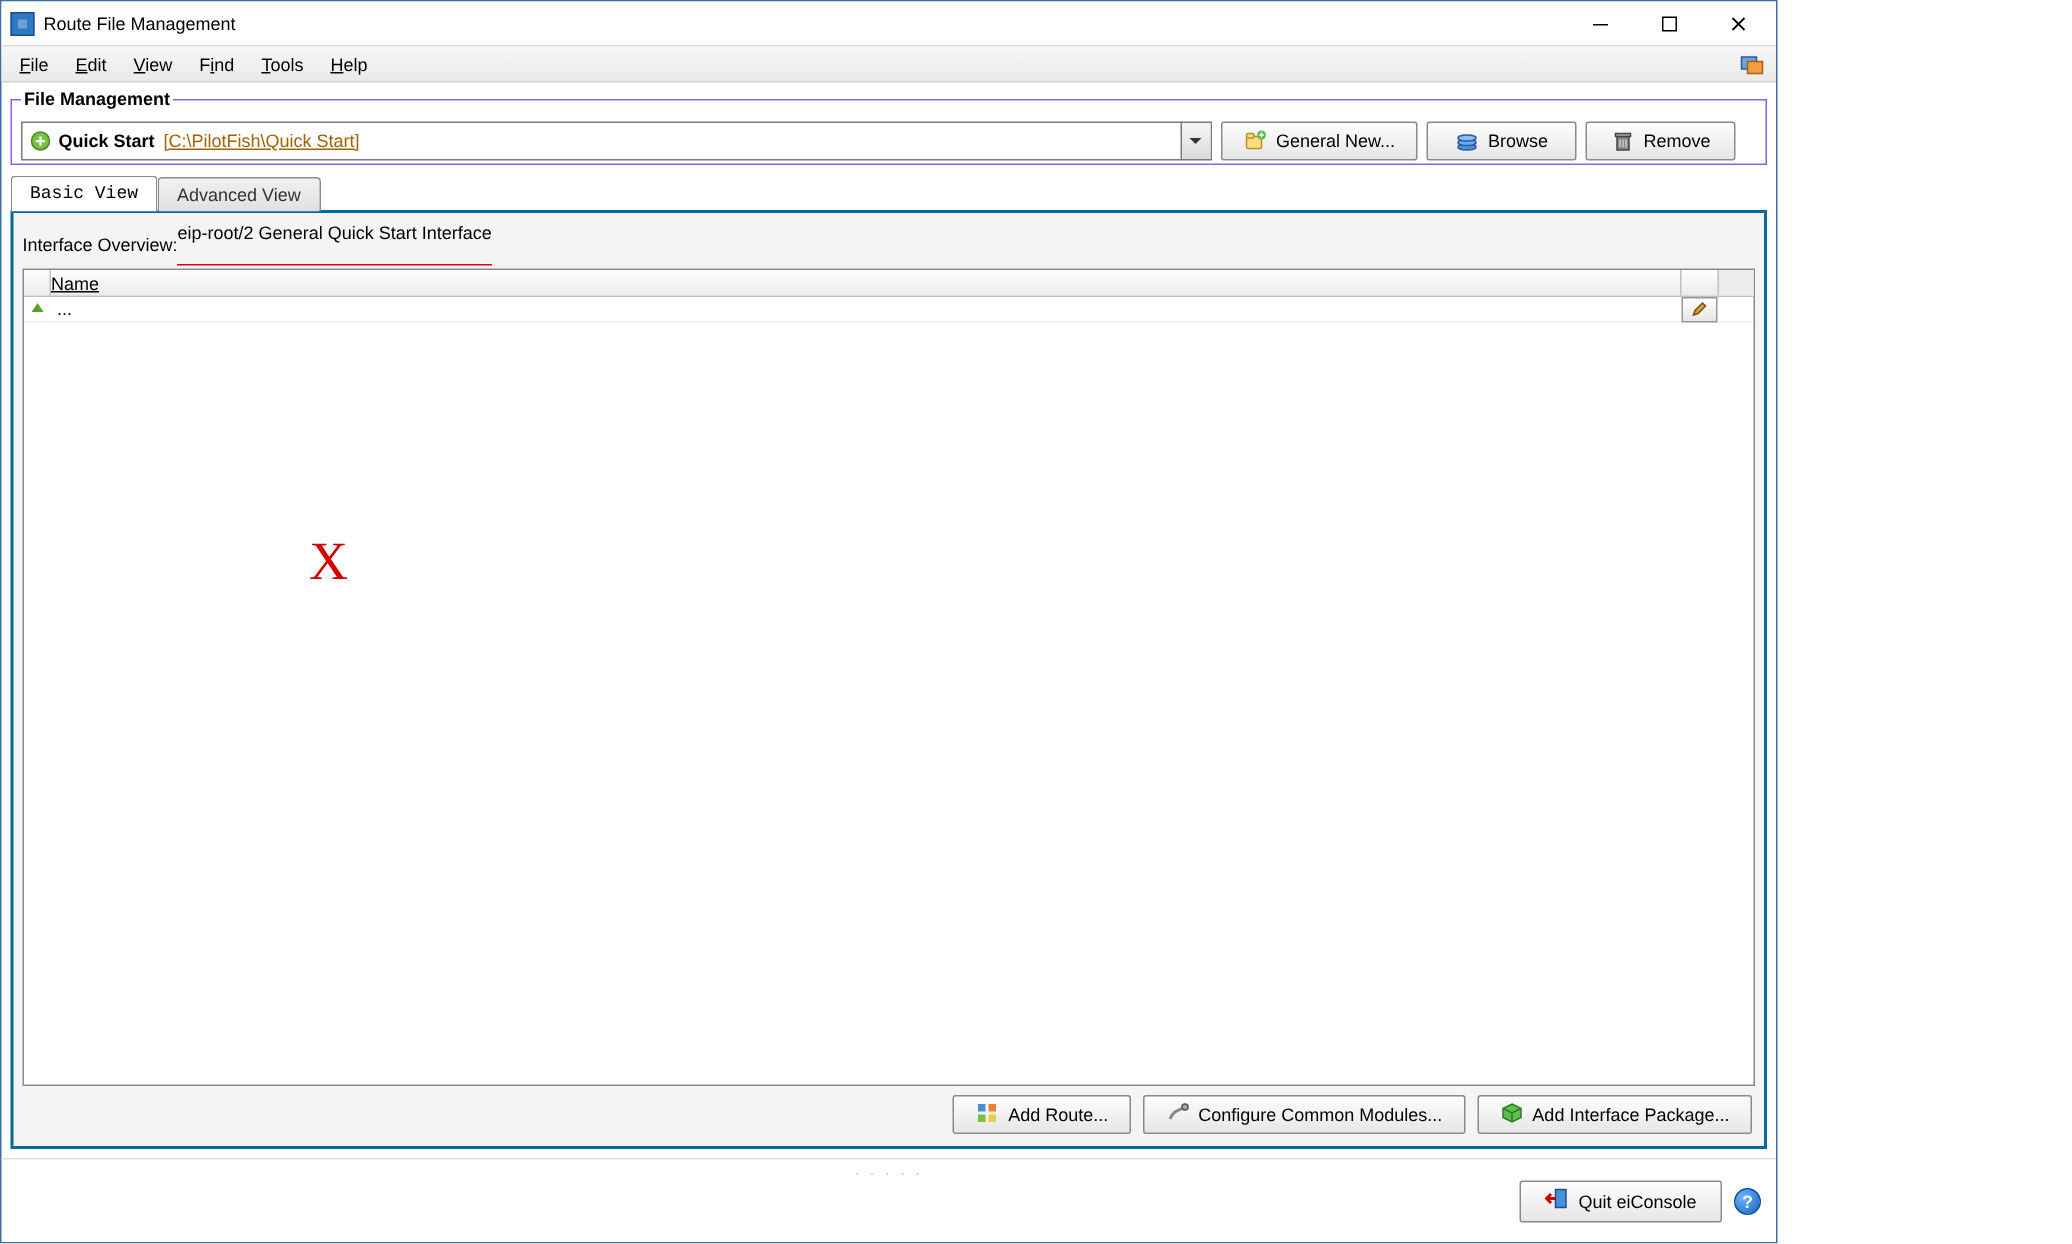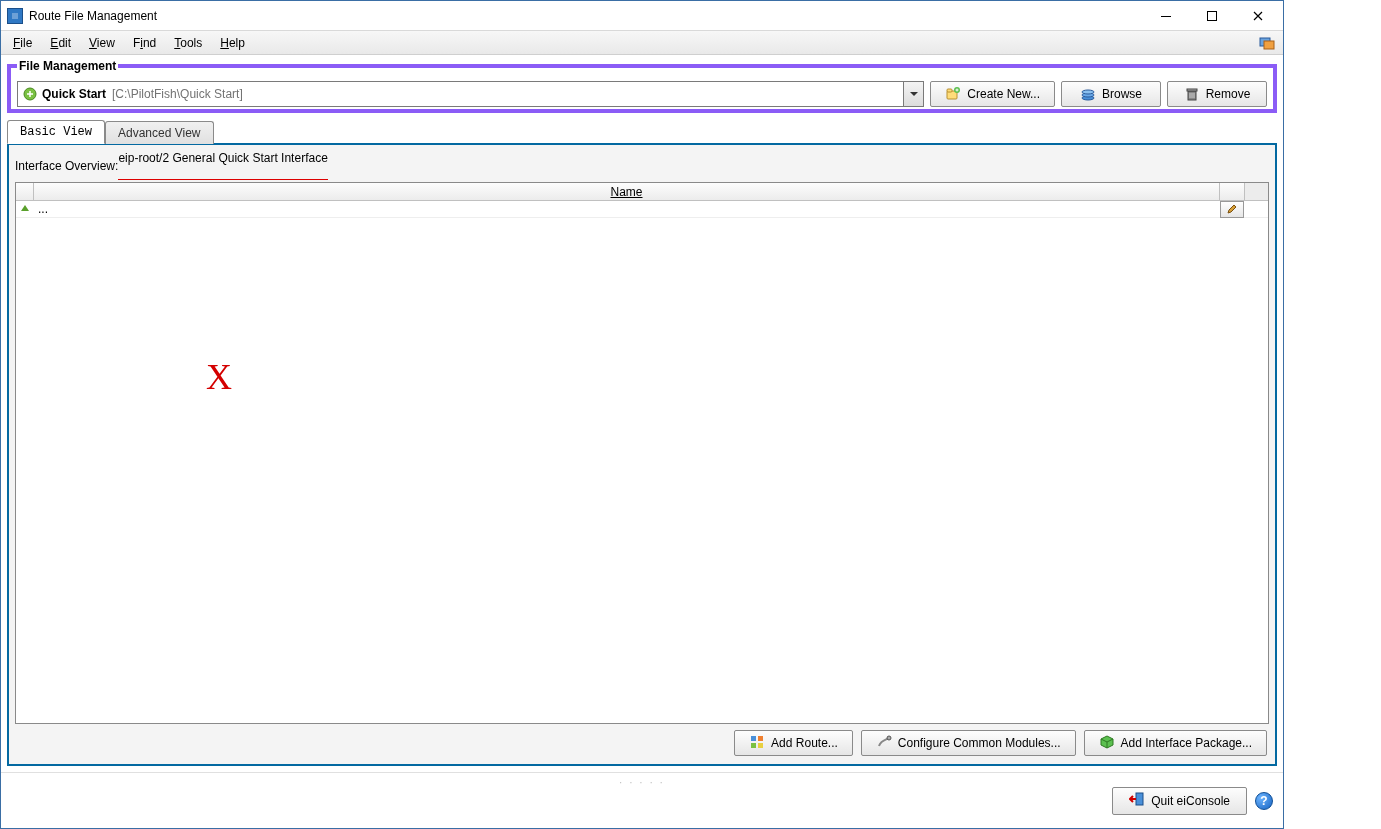--- a/index.html
+++ b/index.html
@@ -6,21 +6,21 @@
   html, body {
     margin: 0; padding: 0;
     width: 1381px; height: 829px;
     font-family: Tahoma, "Segoe UI", Arial, sans-serif;
     font-size: 12px;
     background: #fff;
     color: #000;
     overflow: hidden;
   }
   .window {
-    width: 1284px; height: 829px;
+    width: 1185px; height: 829px;
     border: 1px solid #3a6ea5;
     display: flex; flex-direction: column;
     background: #fff;
   }
 
   
   .titlebar {
     height: 30px;
     background: #fff;
     display: flex; align-items: center;
@@ -60,22 +60,22 @@
   }
   .menubar .mnemonic { text-decoration: underline; }
   .menubar-icon {
     margin-left:auto; margin-right:4px;
     width:16px;height:16px;
   }
 
   
   .fm-fieldset {
     margin: 4px 6px 0 6px;
-    border: 4px solid #8b5cf6;
-    padding: 6px 6px 2px 6px;
+    border: 1px solid #8b5cf6;
+    padding: 6px 20px 2px 6px;
     flex: 0 0 auto;
     position:relative;
   }
   .fm-legend {
     font-weight: bold;
     font-size: 12px;
     padding: 0 2px;
   }
 
   
@@ -89,21 +89,21 @@
     border: 1px solid #7a7a7a;
     display:flex;align-items:center;
     background:#fff;
     padding: 0 0 0 4px;
     position:relative;
   }
   .qs-combo .qs-icon {
     width:16px;height:16px;margin-right:4px;
   }
   .qs-name { font-weight: bold; text-align: center; }
-  .qs-path { color:#737373; margin-left:6px; }
+  .qs-path { color:#a16207; margin-left:6px;text-decoration:underline; }
   .qs-combo .dd-btn {
     width:20px;height:100%;
     border-left:1px solid #7a7a7a;
     background:linear-gradient(#f4f4f4,#dcdcdc);
     display:flex;align-items:center;justify-content:center;
     margin-left:auto;
   }
 
   .tool-btn {
     height: 26px;
@@ -170,21 +170,21 @@
     min-height:0;
   }
   .tbl-head {
     display:flex;
     height:18px;
     border-bottom:1px solid #c0c0c0;
     background:linear-gradient(#fdfdfd,#ececec);
     font-size:12px;
   }
   .th-icon { width:18px;border-right:1px solid #c0c0c0; }
-  .th-name { flex:1;display:flex;align-items:center;justify-content:center;border-right:1px solid #c0c0c0;text-decoration:underline; }
+  .th-name { flex:1;display:flex;align-items:center;justify-content:flex-start;border-right:1px solid #c0c0c0;text-decoration:underline; }
   .th-edit { width:24px; }
   .th-gap { width:24px; border-left:1px solid #c0c0c0; background:#ececec; }
   .tbl-body { flex:1; position:relative; overflow:hidden;}
   .tbl-row {
     display:flex; height:17px; align-items:center;
     border-bottom:1px solid #eee;
   }
   .td-icon { width:18px;display:flex;align-items:center;justify-content:center; }
   .td-name { flex:1; padding-left:4px; }
   .td-edit { width:24px;display:flex;align-items:center;justify-content:center;
@@ -313,21 +313,21 @@
       </div>
       <div class="tool-btn wide">
         <span class="ico">
           <svg width="16" height="16" viewBox="0 0 16 16">
               <rect x="2" y="5" width="10" height="8" rx="1" fill="#ffdd7a" stroke="#b89030"></rect>
               <rect x="2" y="3" width="5" height="3" rx="1" fill="#ffdd7a" stroke="#b89030"></rect>
               <circle cx="12" cy="4" r="3" fill="#5cc050"></circle>
               <path d="M10.5 4h3M12 2.5v3" stroke="#fff" stroke-width="1"></path>
             </svg>
         </span>
-        <span>Create New...</span>
+        <span>General New...</span>
       </div>
       <div class="tool-btn">
         <span class="ico">
           <svg width="16" height="16" viewBox="0 0 16 16">
               <ellipse cx="8" cy="12" rx="6" ry="2" fill="#4a90d9" stroke="#2a5a9a"></ellipse>
               <ellipse cx="8" cy="9" rx="6" ry="2" fill="#6aa9e9" stroke="#2a5a9a"></ellipse>
               <ellipse cx="8" cy="6" rx="6" ry="2" fill="#8ac0f0" stroke="#2a5a9a"></ellipse>
             </svg>
         </span>
         <span>Browse</span>

